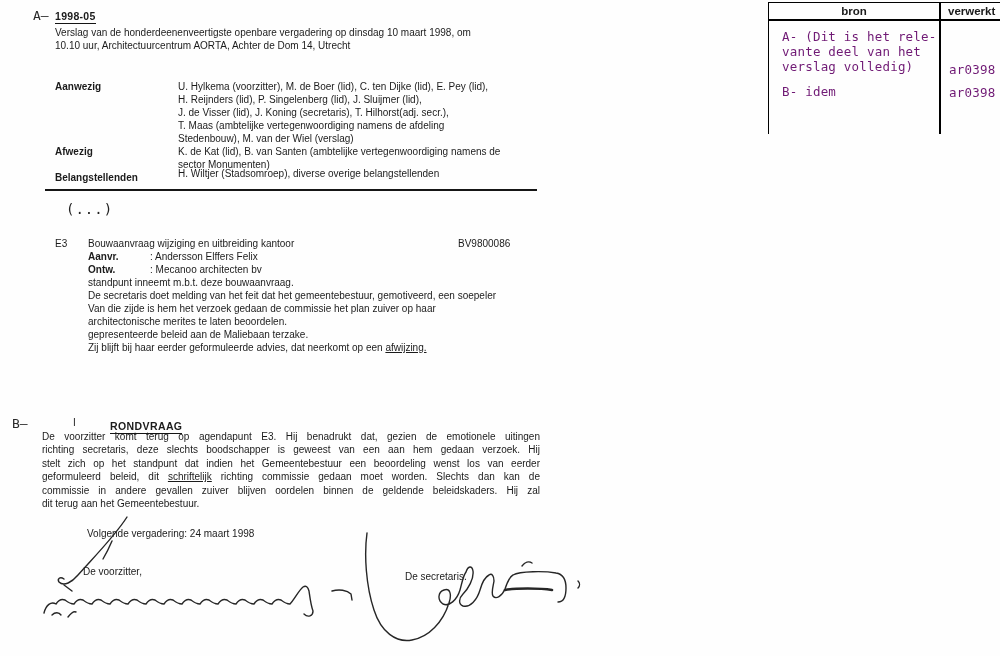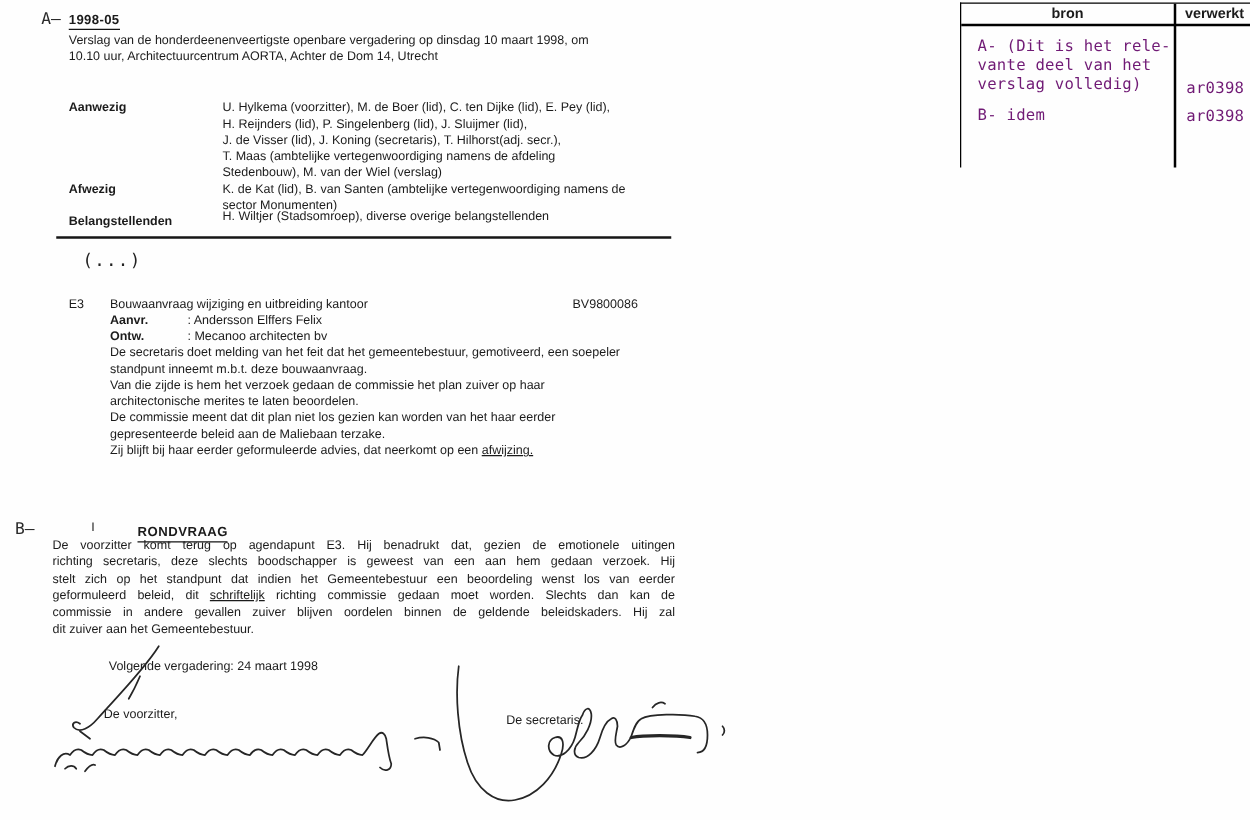--- a/index.html
+++ b/index.html
@@ -73,45 +73,44 @@
     <div class="abs" style="left:33px;top:0;">
       <div class="line">Bouwaanvraag wijziging en uitbreiding kantoor</div>
       <div class="line">
         <span class="b abs" style="left:0;">Aanvr.</span>
         <span class="abs" style="left:62px;">: Andersson Elffers Felix</span>&nbsp;
       </div>
       <div class="line">
         <span class="b abs" style="left:0;">Ontw.</span>
         <span class="abs" style="left:62px;">: Mecanoo architecten bv</span>&nbsp;
       </div>
+      <div class="line">standpunt inneemt m.b.t. deze bouwaanvraag.</div>
       <div class="line">De secretaris doet melding van het feit dat het gemeentebestuur, gemotiveerd, een soepeler</div>
-      <div class="line">standpunt inneemt m.b.t. deze bouwaanvraag.</div>
       <div class="line">Van die zijde is hem het verzoek gedaan de commissie het plan zuiver op haar</div>
       <div class="line">architectonische merites te laten beoordelen.</div>
-      <div class="line">De commissie meent dat dit plan niet los gezien kan worden van het haar eerder</div>
       <div class="line">gepresenteerde beleid aan de Maliebaan terzake.</div>
       <div class="line">
         <span>Zij blijft bij haar eerder geformuleerde advies, dat neerkomt op een </span><span class="ul">afwijzing.</span>
       </div>
     </div>
   </div>
 
   <div class="abs line" style="left:73px;top:416px;">I</div>
   <div class="abs" style="left:110px;top:416px;">
     <span class="heading-ul">RONDVRAAG</span>
   </div>
   <div class="abs" style="left:42px;top:430px;">
     <div class="jline">De voorzitter komt terug op agendapunt E3. Hij benadrukt dat, gezien de emotionele uitingen</div>
     <div class="jline">richting secretaris, deze slechts boodschapper is geweest van een aan hem gedaan verzoek. Hij</div>
     <div class="jline">stelt zich op het standpunt dat indien het Gemeentebestuur een beoordeling wenst los van eerder</div>
     <div class="jline">
       <span>geformuleerd beleid, dit </span><span class="ul">schriftelijk</span><span> richting commissie gedaan moet worden. Slechts dan kan de</span>
     </div>
     <div class="jline">commissie in andere gevallen zuiver blijven oordelen binnen de geldende beleidskaders. Hij zal</div>
-    <div class="jline last">dit zuiver aan het Gemeentebestuur.</div>
+    <div class="jline last">dit terug aan het Gemeentebestuur.</div>
   </div>
 
   <div class="abs line" style="left:87px;top:527px;">Volgende vergadering: 24 maart 1998</div>
   <div class="abs line" style="left:83px;top:565px;">De voorzitter,</div>
   <div class="abs line" style="left:405px;top:570px;">De secretaris.</div>
 
   <svg class="abs" style="left:0;top:510px;" width="360" height="146" viewBox="0 0 360 146">
     <path d="M127,7 C115,26 93,48 78,65 C72,72 64,77 59,72 C57,69 60,66 64,69"></path>
     <path d="M64,75 L72,81"></path>
     <path d="M112,31 C109,38 106,44 103,49"></path>

